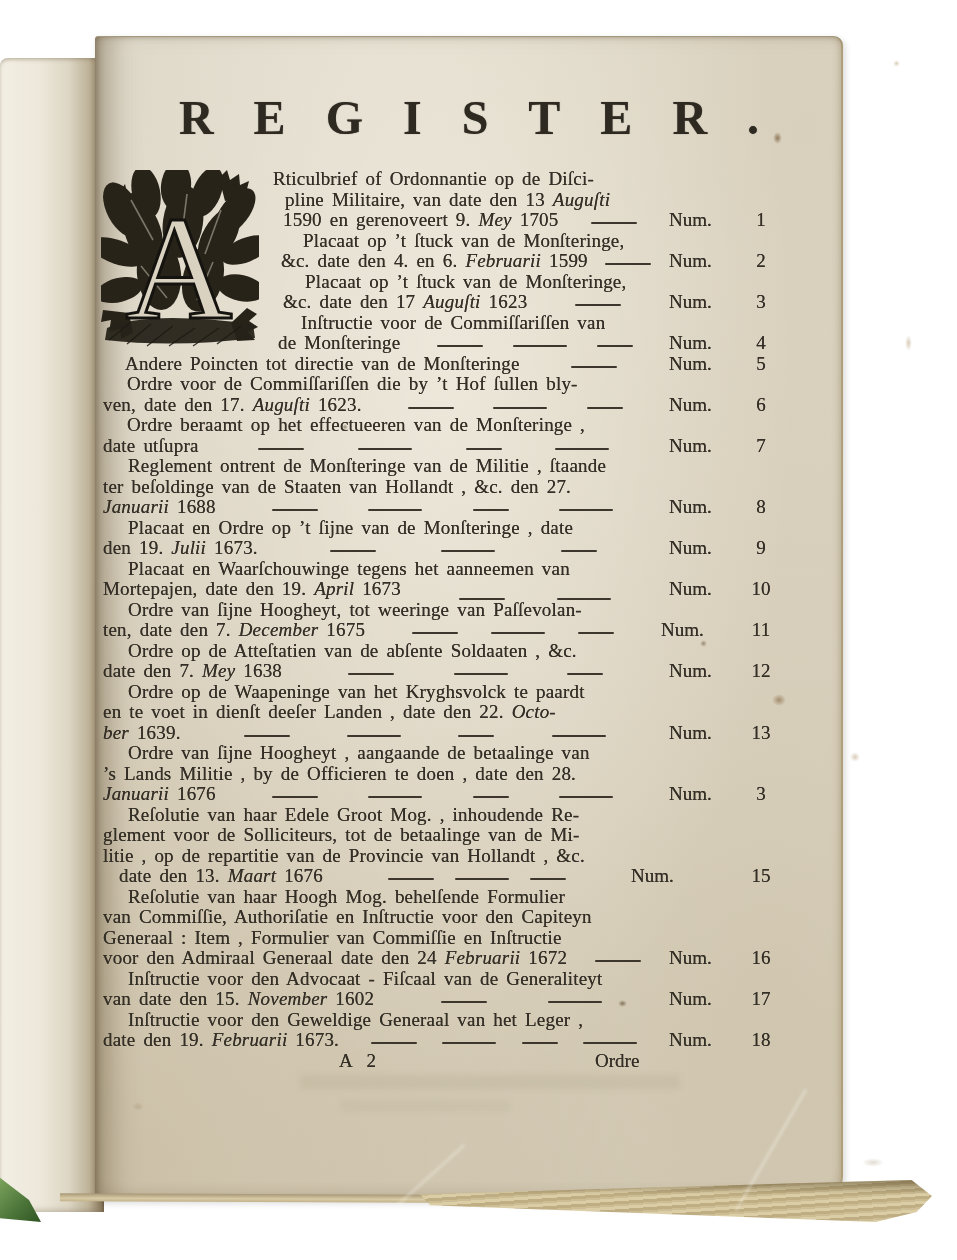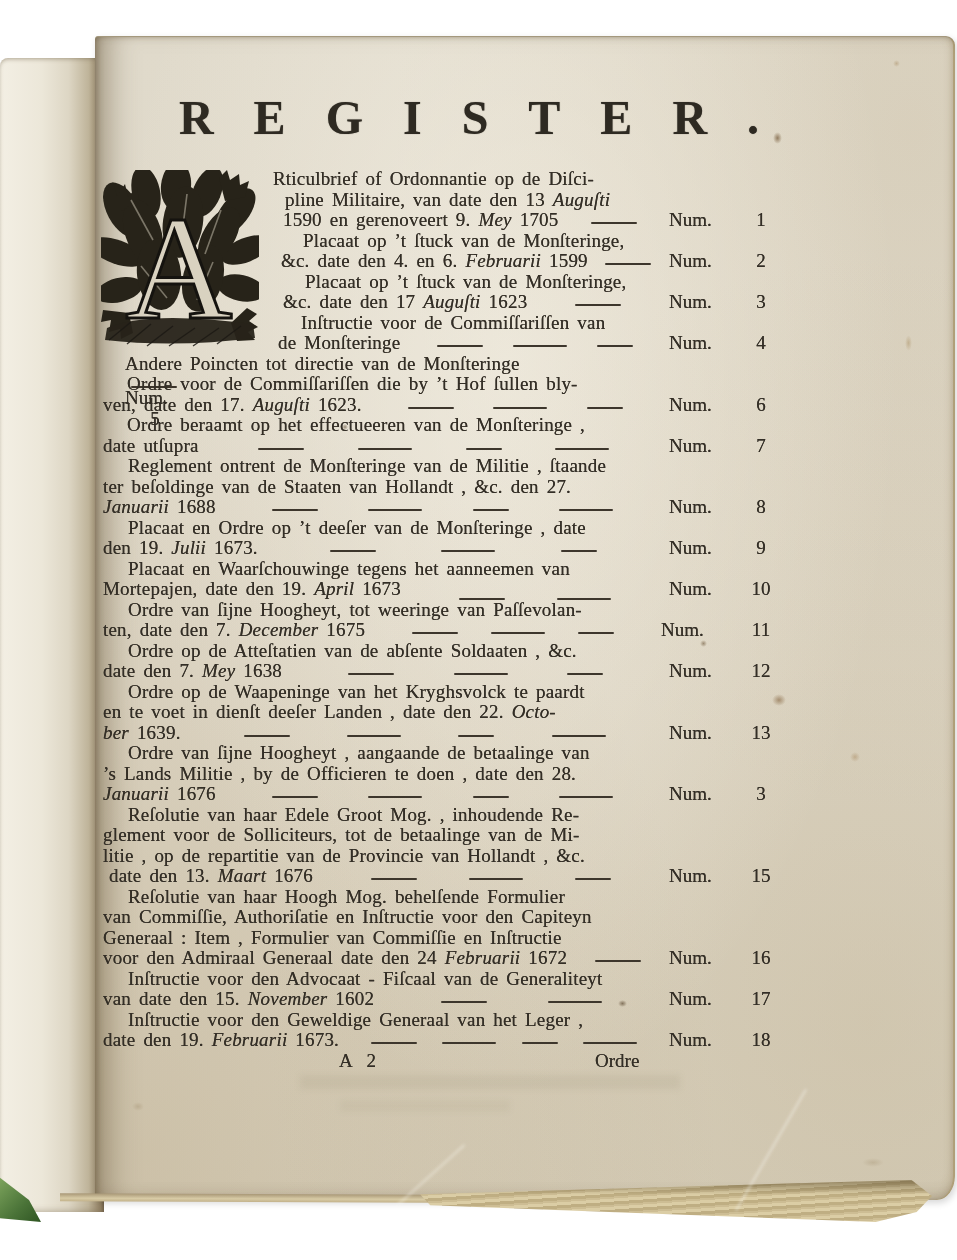--- a/index.html
+++ b/index.html
@@ -6,21 +6,21 @@
   .stage{position:relative;width:957px;height:1260px;overflow:hidden;background:#ffffff;
          font-family:"Liberation Serif","DejaVu Serif",serif;}
 
   
   .prev-page{position:absolute;left:0;top:58px;width:104px;height:1154px;
     background:linear-gradient(90deg,#f3efe4 0%,#ece7d9 40%,#ddd6c4 66%,#bfb49a 85%,#907f62 97%,#6f604a 100%);
     border-radius:8px 0 0 12px;
     box-shadow:inset 0 3px 4px -2px rgba(120,105,80,.55), inset 0 -4px 6px -3px rgba(120,105,80,.45);}
 
   
-  .page{position:absolute;left:95px;top:36px;width:860px;height:1164px;
+  .page{position:absolute;left:95px;top:36px;width:748px;height:1164px;
     background:
       radial-gradient(ellipse at 48% 28%, rgba(249,245,234,.55), rgba(249,245,234,0) 62%),
       radial-gradient(ellipse at 90% 85%, rgba(185,168,132,.28), transparent 55%),
       radial-gradient(ellipse at 6% 96%, rgba(178,158,120,.30), transparent 50%),
       radial-gradient(ellipse at 95% 8%, rgba(190,172,138,.22), transparent 45%),
       linear-gradient(178deg,#e0dacb 0%,#ded7c7 55%,#d7cfbc 100%);
     border-radius:3px 9px 16px 5px;
     border-bottom-right-radius:18px 24px;
     box-shadow:
       inset 0 1px 0 #a4987d,
@@ -175,21 +175,21 @@
         <div class="line" style="margin-left: 175px;">
           <span class="txt">de Monſteringe</span>
           <span class="fill">
             <span class="dash"></span>
             <span class="dash"></span>
             <span class="dash"></span>
           </span>
           <span class="numlab">Num.</span>
           <span class="numval">4</span>
         </div>
-        <div class="line" style="margin-left: 22px; flex-direction: column;">
+        <div class="line" style="margin-left: 22px;">
           <span class="txt">Andere Poincten tot directie van de Monſteringe</span>
           <span class="fill">
             <span class="dash"></span>
           </span>
           <span class="numlab">Num.</span>
           <span class="numval">5</span>
         </div>
         <div class="line" style="margin-left: 24px;">
           <span class="txt">Ordre voor de Commiſſariſſen die by ’t Hof ſullen bly-</span>
         </div>
@@ -228,21 +228,21 @@
           <span class="fill">
             <span class="dash"></span>
             <span class="dash"></span>
             <span class="dash"></span>
             <span class="dash"></span>
           </span>
           <span class="numlab">Num.</span>
           <span class="numval">8</span>
         </div>
         <div class="line" style="margin-left: 25px;">
-          <span class="txt">Placaat en Ordre op ’t deeſer van de Monſteringe , date</span>
+          <span class="txt">Placaat en Ordre op ’t ſijne van de Monſteringe , date</span>
         </div>
         <div class="line" style="margin-left: 0px;">
           <span class="txt">den 19. <i>Julii</i> 1673.</span>
           <span class="fill">
             <span class="dash"></span>
             <span class="dash"></span>
             <span class="dash"></span>
           </span>
           <span class="numlab">Num.</span>
           <span class="numval">9</span>
@@ -321,21 +321,21 @@
         </div>
         <div class="line" style="margin-left: 25px;">
           <span class="txt">Reſolutie van haar Edele Groot Mog. , inhoudende Re-</span>
         </div>
         <div class="line" style="margin-left: 0px;">
           <span class="txt">glement voor de Solliciteurs, tot de betaalinge van de Mi-</span>
         </div>
         <div class="line" style="margin-left: 0px;">
           <span class="txt">litie , op de repartitie van de Provincie van Hollandt , &amp;c.</span>
         </div>
-        <div class="line" style="margin-left: 6px;">
+        <div class="line" style="margin-left: 16px; gap: 38px;">
           <span class="txt">date den 13. <i>Maart</i> 1676</span>
           <span class="fill">
             <span class="dash"></span>
             <span class="dash"></span>
             <span class="dash"></span>
           </span>
           <span class="numlab">Num.</span>
           <span class="numval">15</span>
         </div>
         <div class="line" style="margin-left: 25px;">

